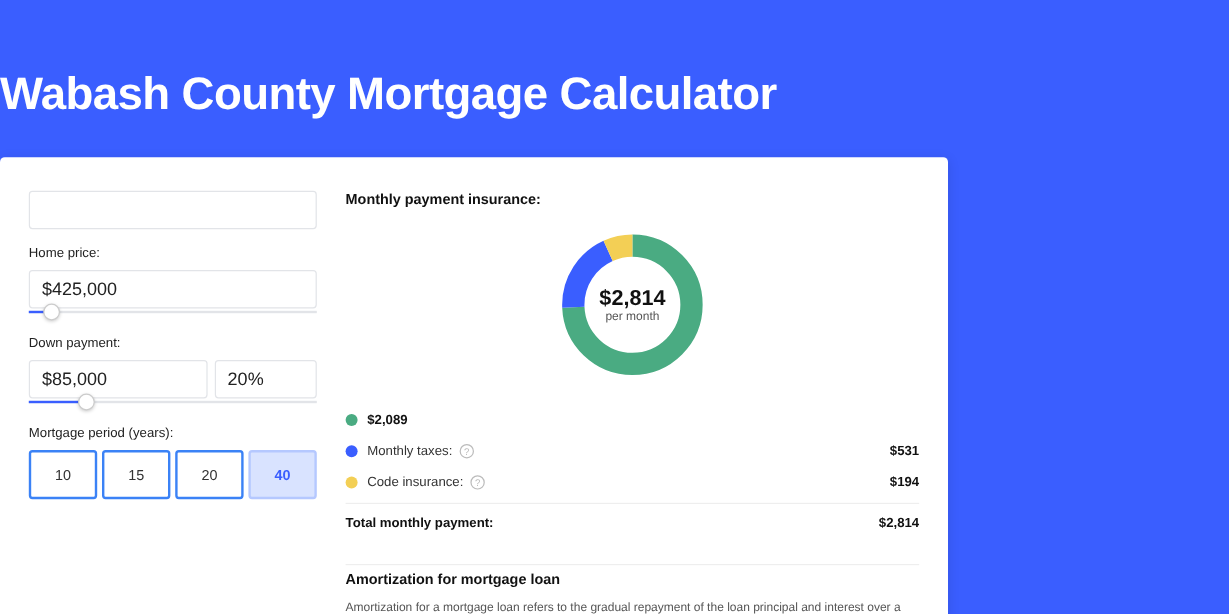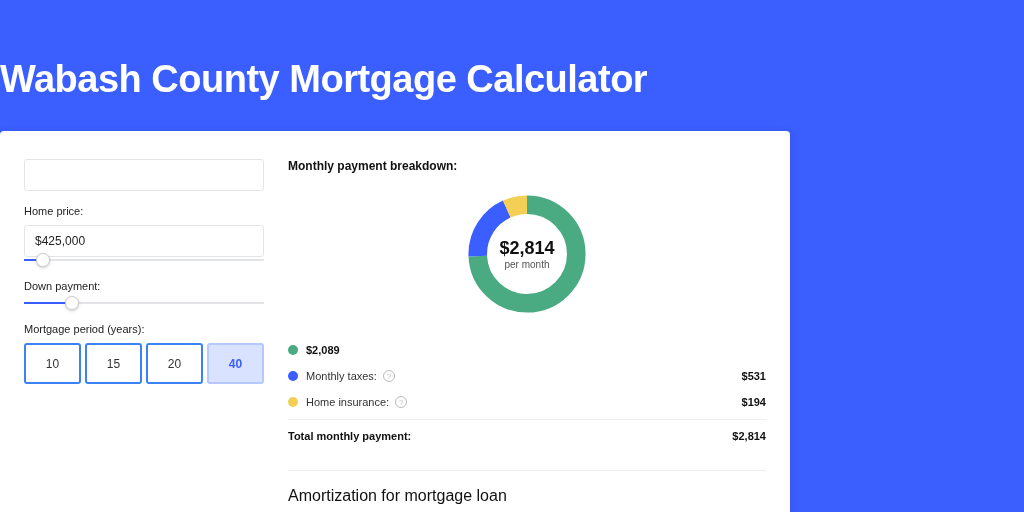--- a/index.html
+++ b/index.html
@@ -47,21 +47,21 @@
       font-size: 11px;
       color: #222;
       margin-bottom: 8px;
     }
     .input-box {
       width: 100%;
       height: 32px;
       border: 1px solid #e2e4e8;
       border-radius: 3px;
       padding: 0 10px;
-      font-size: 12px;
+      font-size: 15px;
       color: #222;
       background: #fff;
       display: flex;
       align-items: center;
     }
     .field-group {
       margin-bottom: 14px;
     }
     .slider-wrap {
       position: relative;
@@ -179,27 +179,27 @@
     .total-row {
       display: flex;
       padding: 10px 0;
       font-size: 11px;
       border-top: 1px solid #eee;
       margin-top: 4px;
     }
     .total-row .legend-name { font-weight: 700; color: #111; }
     .total-row .legend-value { font-weight: 700; }
     .amort-title {
-      font-size: 16px;
-      font-weight: 400;
+      font-size: 12px;
+      font-weight: 700;
       color: #111;
       margin-top: 18px;
       margin-bottom: 10px;
       border-top: 1px solid #eee;
-      padding-top: 16px;
+      padding-top: 5px;
     }
     .amort-text {
       font-size: 10px;
       color: #555;
       line-height: 1.4;
     }
   </style>
 </head>
 <body>
 
@@ -217,20 +217,24 @@
         <div class="input-box">$425,000</div>
         <div class="slider-wrap">
           <div class="slider-track"></div>
           <div class="slider-fill" style="width:8%"></div>
           <div class="slider-thumb" style="left:calc(8% - 7px)"></div>
         </div>
       </div>
 
       <div class="field-group">
         <div class="label">Down payment:</div>
+        <div class="dual-input">
+          <div class="input-box">$85,000</div>
+          <div class="input-box">20%</div>
+        </div>
         <div class="slider-wrap">
           <div class="slider-track"></div>
           <div class="slider-fill" style="width:20%"></div>
           <div class="slider-thumb" style="left:calc(20% - 7px)"></div>
         </div>
       </div>
 
 
       <div class="field-group">
         <div class="label">Mortgage period (years):</div>
@@ -238,21 +242,21 @@
           <div class="period-btn">10</div>
           <div class="period-btn">15</div>
           <div class="period-btn">20</div>
           <div class="period-btn active">40</div>
         </div>
       </div>
 
     </div>
 
     <div class="right-col">
-      <div class="breakdown-title">Monthly payment breakdown:</div>
+      <div class="breakdown-title">Monthly payment insurance:</div>
 
       <div class="donut-wrap">
         <div class="donut">
           <svg viewBox="0 0 42 42">
             <circle cx="21" cy="21" r="15.915" fill="none" stroke="#4aab82" stroke-width="6" stroke-dasharray="74.2 25.8" stroke-dashoffset="0"></circle>
             <circle cx="21" cy="21" r="15.915" fill="none" stroke="#3a5eff" stroke-width="6" stroke-dasharray="18.9 81.1" stroke-dashoffset="-74.2"></circle>
             <circle cx="21" cy="21" r="15.915" fill="none" stroke="#f3cf55" stroke-width="6" stroke-dasharray="6.9 93.1" stroke-dashoffset="-93.1"></circle>
           </svg>
           <div class="donut-center">
             <div class="donut-value">$2,814</div>
@@ -271,21 +275,21 @@
         <div class="legend-name">
           <span>Monthly taxes:</span>
           <span class="info-icon">?</span>
         </div>
         <div class="legend-value">$531</div>
       </div>
 
       <div class="legend-row">
         <div class="legend-dot" style="background:#f3cf55"></div>
         <div class="legend-name">
-          <span>Home insurance:</span>
+          <span>Code insurance:</span>
           <span class="info-icon">?</span>
         </div>
         <div class="legend-value">$194</div>
       </div>
 
       <div class="total-row">
         <div class="legend-name">Total monthly payment:</div>
         <div class="legend-value">$2,814</div>
       </div>
 

